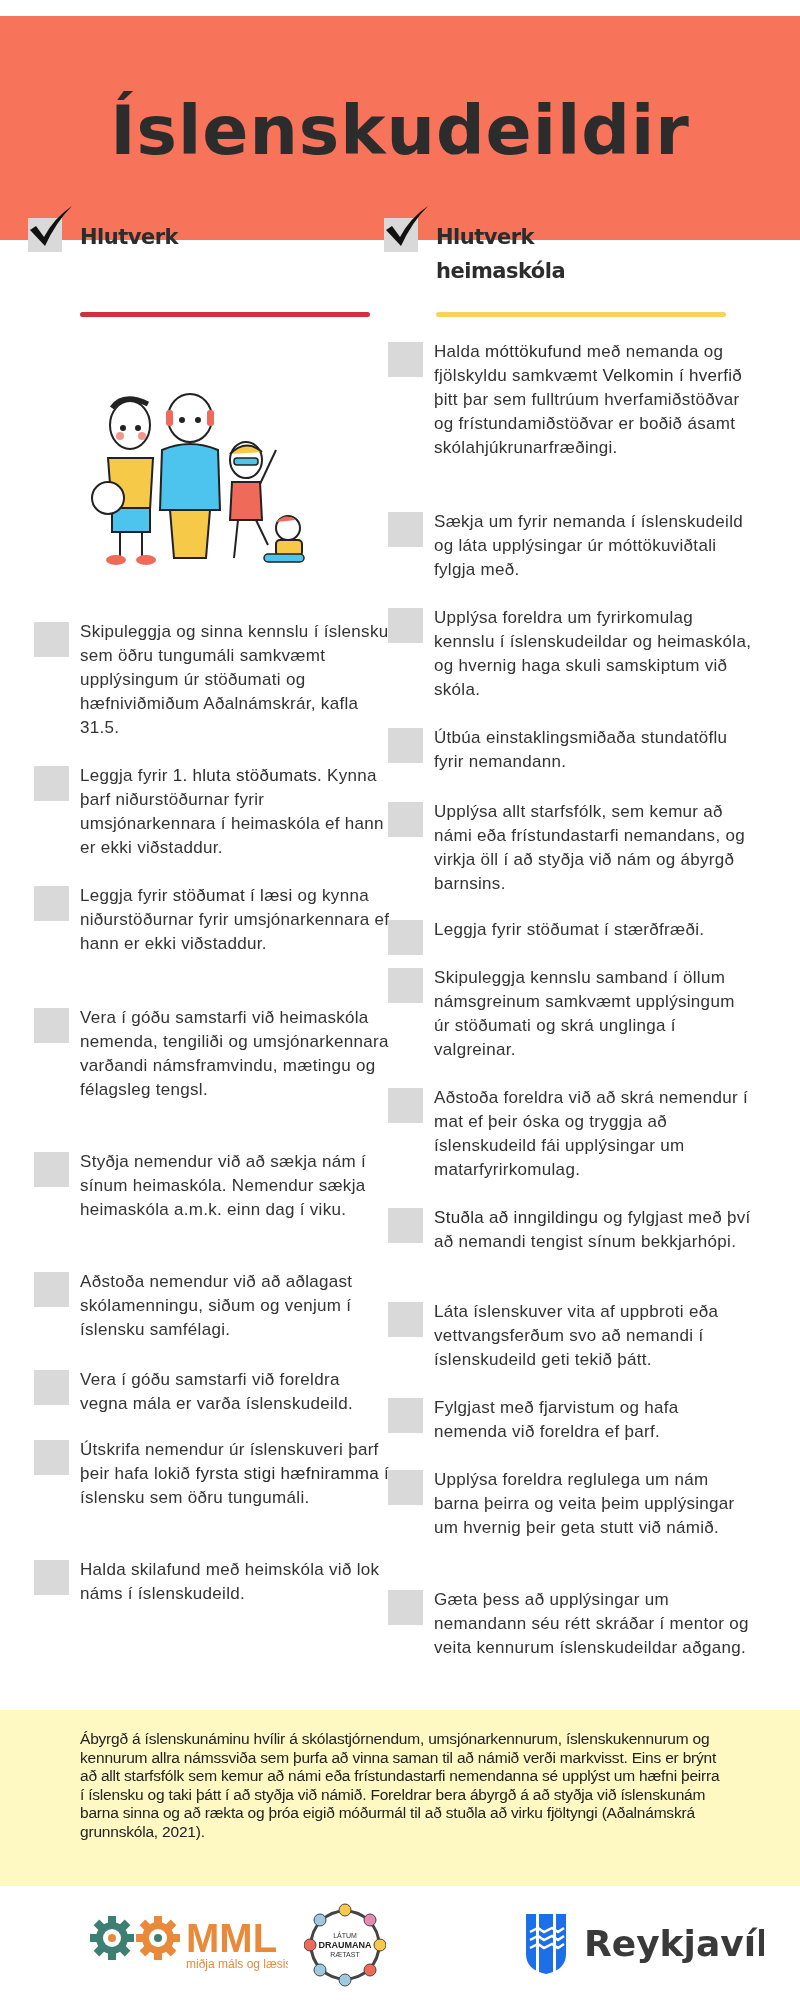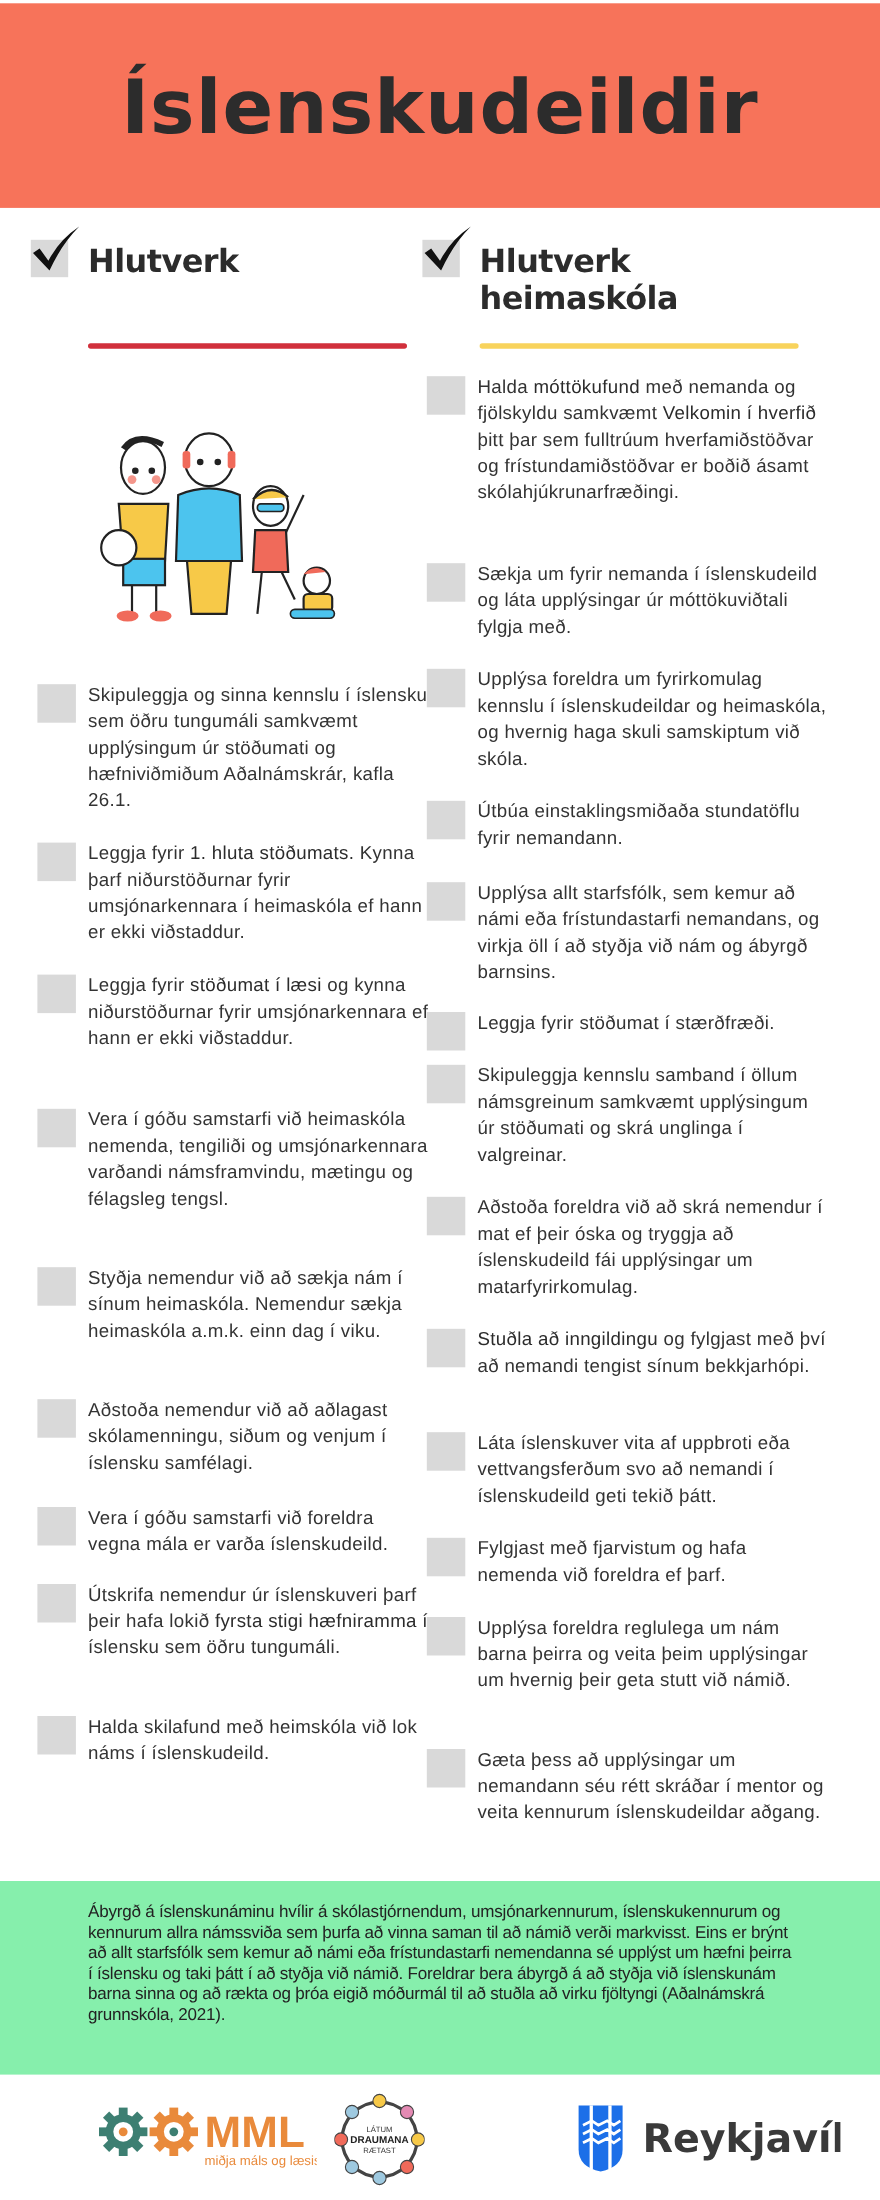--- a/index.html
+++ b/index.html
@@ -1,45 +1,45 @@
 <!DOCTYPE html>
 <html><head>
 <meta charset="utf-8">
 <style>
   * { box-sizing: border-box; margin: 0; padding: 0; }
   html, body { width: 800px; height: 2000px; background: #ffffff; overflow: hidden; }
   body { font-family: "Liberation Sans", sans-serif; color: #2b2b2b; position: relative; }
 
-  .banner { position: absolute; left: 0; top: 3px; width: 800px; height: 186px; background: #f7735a; display: flex; align-items: center; justify-content: center; }
+  .banner { position: absolute; left: 0; top: 16px; width: 800px; height: 224px; background: #f7735a; display: flex; align-items: center; justify-content: center; }
   .banner h1 { font-family: "DejaVu Sans", sans-serif; font-weight: bold; font-size: 68px; color: #2c2c2c; letter-spacing: 1px; margin-top: 4px; }
 
   .col-head { position: absolute; top: 210px; }
   .col-head .chk { position: absolute; left: 0; top: 8px; width: 34px; height: 34px; background: #d9d9d9; }
   .col-head .chk svg { position: absolute; left: -2px; top: -14px; width: 50px; height: 50px; }
-  .col-head .title { position: absolute; left: 52px; top: 10px; font-family: "DejaVu Sans", sans-serif; font-weight: bold; font-size: 29px; line-height: 34px; color: #2c2c2c; white-space: nowrap; letter-spacing: -0.5px; }
+  .col-head .title { position: absolute; left: 52px; top: 10px; font-family: "DejaVu Sans", sans-serif; font-weight: bold; font-size: 21px; line-height: 34px; color: #2c2c2c; white-space: nowrap; letter-spacing: -0.5px; }
   .col-head .rule { position: absolute; left: 52px; top: 102px; height: 5px; border-radius: 3px; }
 
   #left-head { left: 28px; }
   #left-head .rule { width: 290px; background: #d1303c; }
   #right-head { left: 384px; }
   #right-head .rule { width: 290px; background: #f8d35c; }
 
   .illus { position: absolute; left: 78px; top: 380px; width: 230px; height: 190px; }
 
   .item { position: absolute; display: block; }
   .item .box { position: absolute; left: 0; top: 2px; width: 35px; height: 35px; background: #d9d9d9; }
   .item .txt { position: absolute; left: 46px; top: 0; font-size: 17px; line-height: 24px; color: #333; letter-spacing: 0.3px; }
   .item .txt b { font-weight: normal; color: #2b2b2b; }
 
   .left .item { left: 34px; }
   .left .item .txt { width: 310px; }
   .right .item { left: 388px; }
   .right .item .txt { width: 320px; }
 
-  .info { position: absolute; left: 0; top: 1710px; width: 800px; height: 176px; background: #86efac; }
+  .info { position: absolute; left: 0; top: 1710px; width: 800px; height: 176px; background: #fef9c3; }
   .info p { position: absolute; left: 80px; top: 20px; width: 640px; font-size: 15.5px; line-height: 18.5px; color: #222; letter-spacing: -0.2px; }
 
   .logos { position: absolute; left: 0; top: 1886px; width: 800px; height: 114px; padding-left: 32px; }
 </style>
 </head>
 <body>
 
 <div class="banner">
   <h1>Íslenskudeildir</h1>
 </div>
@@ -103,21 +103,21 @@
 
   <circle cx="210" cy="148" r="12" fill="#fff" stroke="#222" stroke-width="2"></circle>
   <path d="M198 142 Q208 132 218 140" fill="#f06a5a"></path>
   <rect x="198" y="160" width="26" height="16" rx="4" fill="#f7c948" stroke="#222" stroke-width="2"></rect>
   <rect x="186" y="174" width="40" height="8" rx="4" fill="#4cc4ee" stroke="#222" stroke-width="1.5"></rect>
 </svg>
 
 <div class="left">
   <div class="item" style="top:620px">
     <div class="box"></div>
-    <div class="txt"><span>Skipuleggja og sinna kennslu í íslensku sem öðru tungumáli samkvæmt upplýsingum úr stöðumati og hæfniviðmiðum Aðalnámskrár, kafla 26.1.</span></div>
+    <div class="txt"><span>Skipuleggja og sinna kennslu í íslensku sem öðru tungumáli samkvæmt upplýsingum úr stöðumati og hæfniviðmiðum Aðalnámskrár, kafla 31.5.</span></div>
   </div>
   <div class="item" style="top:764px">
     <div class="box"></div>
     <div class="txt"><span>Leggja fyrir </span><b>1. hluta stöðumats.</b><span> Kynna þarf niðurstöðurnar fyrir umsjónarkennara í heimaskóla ef hann er ekki viðstaddur.</span></div>
   </div>
   <div class="item" style="top:884px">
     <div class="box"></div>
     <div class="txt"><span>Leggja fyrir </span><b>stöðumat í læsi</b><span> og kynna niðurstöðurnar fyrir umsjónarkennara ef hann er ekki viðstaddur.</span></div>
   </div>
   <div class="item" style="top:1006px">

